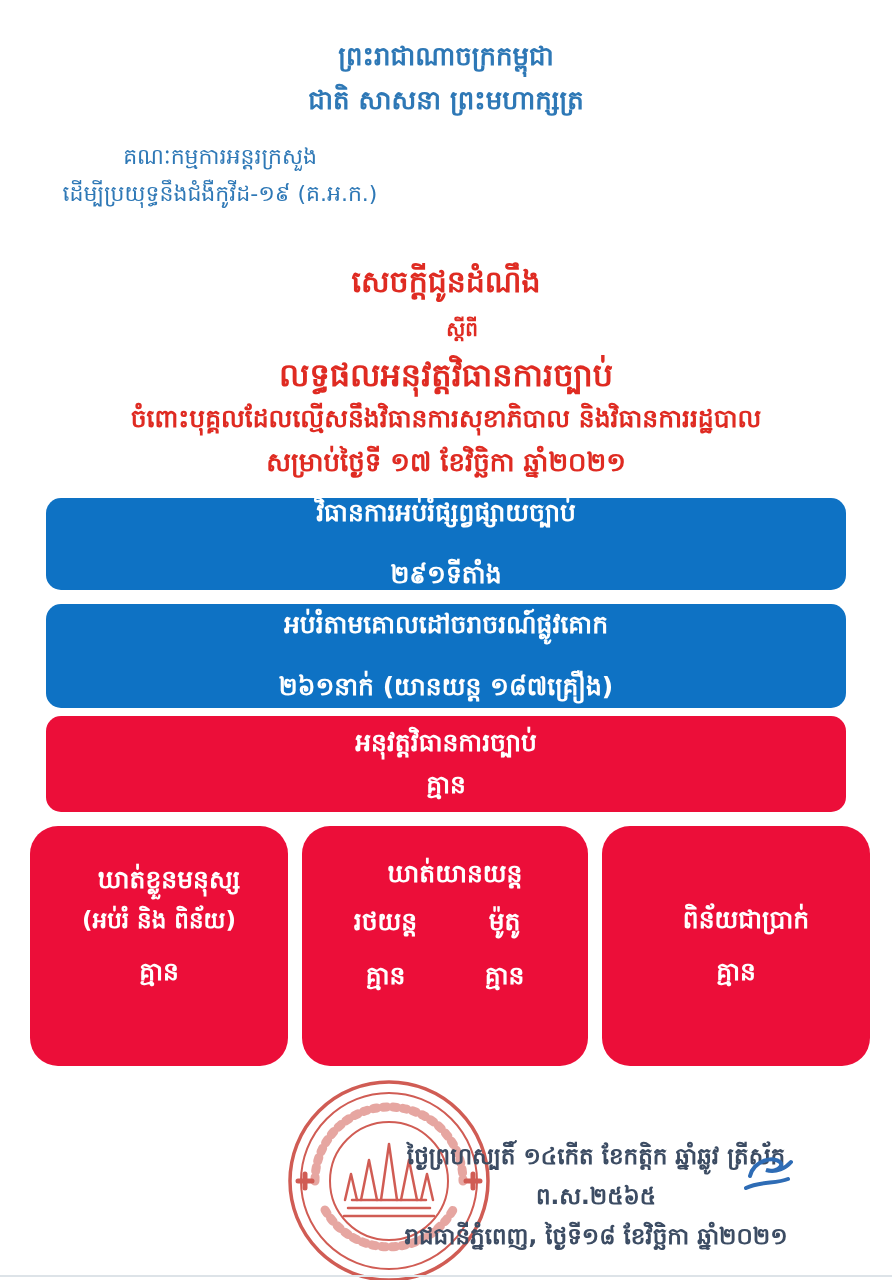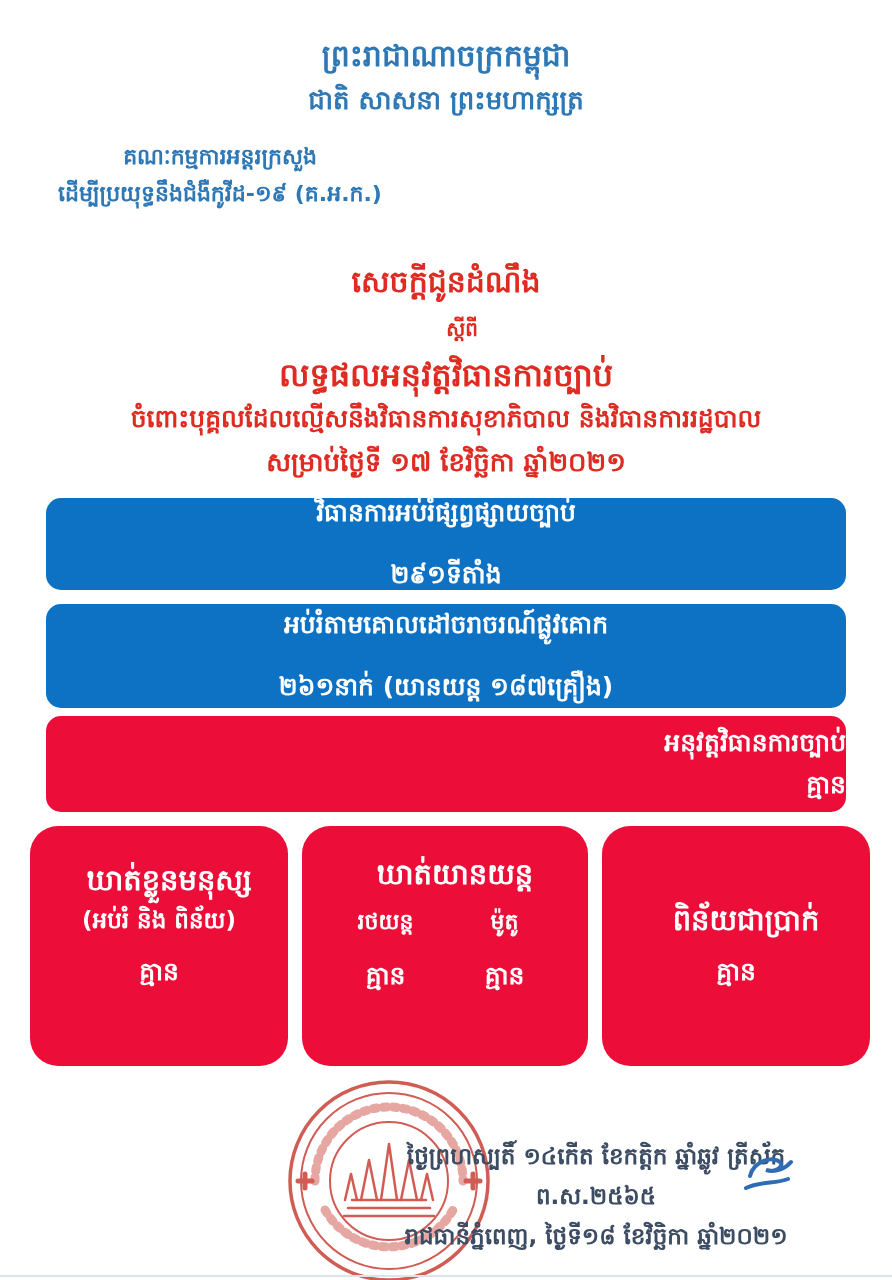--- a/index.html
+++ b/index.html
@@ -10,29 +10,29 @@
     position:relative;overflow:hidden;
     -webkit-font-smoothing:antialiased;
   }
   .center{text-align:center;}
   
   .motto{
     padding-top:34px;
     color:#2e78b6;
     font-weight:bold;
   }
-  .motto .l1{font-size:30px;line-height:44px;}
+  .motto .l1{font-size:26px;line-height:44px;}
   .motto .l2{font-size:26px;line-height:44px;}
   
   .committee{
     margin-top:16px;
     width:440px;
     text-align:center;
     color:#2e78b6;
-    font-weight:bold;
+    font-weight:normal;
   }
   .committee .l1{font-size:22px;line-height:37px;}
   .committee .l2{font-size:22px;line-height:37px;}
   
   .doc-title{
     margin-top:46px;
     color:#df2b22;
     font-weight:bold;
   }
   .doc-title .t1{font-size:30px;line-height:48px;}
@@ -47,41 +47,41 @@
     color:#ffffff;
     font-weight:bold;
     text-align:center;
     display:flex;flex-direction:column;justify-content:center;
   }
   .stat-box.blue{background:#0e72c4;}
   .stat-box.red{background:#ec0e39;}
   .stat-box .line{font-size:25px;line-height:42px;}
   #box-edu{margin-top:14px;height:92px;gap:20px;}
   #box-traffic{margin-top:14px;height:104px;justify-content:space-between;}
-  #box-legal{margin-top:8px;height:96px;text-align:right;}
+  #box-legal{margin-top:8px;height:96px;}
   
   .row3{
     margin:14px 24px 0 30px;
     display:flex;
     gap:14px;
   }
   .cell{
     background:#ec0e39;
     border-radius:28px;
     height:240px;
     color:#ffffff;font-weight:bold;text-align:center;
   }
   .cell.a{flex:0 0 258px;padding-top:34px;box-sizing:content-box;height:206px;}
   .cell.b{flex:0 0 286px;padding-top:28px;box-sizing:content-box;height:212px;}
   .cell.c{flex:0 0 268px;display:flex;flex-direction:column;justify-content:center;}
-  .cell .lbl{font-size:29px;line-height:40px;padding-left:20px;}
+  .cell .lbl{font-size:25px;line-height:40px;padding-left:20px;}
   .cell .sub{font-size:23px;line-height:40px;}
   .cell .val{font-size:25px;line-height:40px;margin-top:12px;}
   .cols{display:flex;justify-content:space-around;padding:0 24px;margin-top:8px;}
-  .cols .col{font-size:22px;line-height:40px;width:50%;}
+  .cols .col{font-size:25px;line-height:40px;width:50%;}
   .colsv{display:flex;justify-content:space-around;padding:0 24px;margin-top:14px;}
   .colsv .col{font-size:25px;line-height:40px;width:50%;}
   
   .footer{position:relative;height:228px;margin-top:6px;}
   .seal{position:absolute;left:284px;top:8px;width:210px;height:202px;opacity:.9;}
   .dates{
     position:absolute;left:352px;top:64px;width:488px;
     text-align:center;color:#3c4c63;font-weight:bold;
   }
   .dates .d1{font-size:23px;line-height:40px;}

